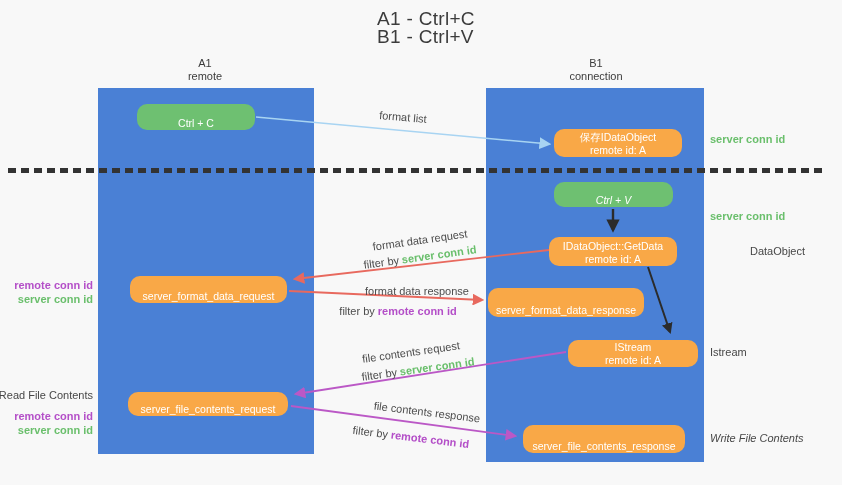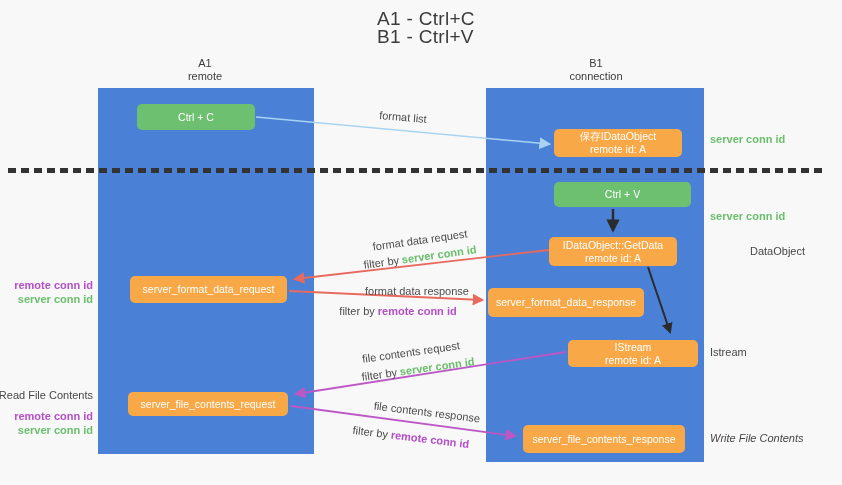--- a/index.html
+++ b/index.html
@@ -30,23 +30,23 @@
     position:absolute;background:#4a80d5;
   }
   .dotted{
     position:absolute;left:8px;top:168px;width:814px;height:5px;
     background:repeating-linear-gradient(90deg,#333 0 8px,transparent 8px 13px);
     z-index:3;
   }
   svg.arrows{position:absolute;left:0;top:0;z-index:4;pointer-events:none;}
   .node{
     position:absolute;z-index:5;
-    display:flex;flex-direction:column;align-items:center;justify-content:center;
+    display:flex;flex-direction:column;align-items:center;justify-content:flex-end;
     color:#fff;font-size:10.5px;line-height:13px;text-align:center;
-    border-radius:5px;
+    border-radius:10px;
   }
   .node.orange{background:#f9a847;}
   .node.green{background:#6ec071;}
   .flabel{
     position:absolute;z-index:6;white-space:nowrap;
     font-size:11px;color:#4c4c4c;
   }
   .flabel.center{transform:translate(-50%,-50%);}
   .flabel .green-id{color:#6abf6c;font-weight:bold;margin-left:3px;}
   .flabel .purple-id{color:#b44fc8;font-weight:bold;margin-left:3px;}
@@ -112,21 +112,21 @@
 
   <div class="node green" style="left:137px;top:104px;width:118px;height:26px;">
     <div>Ctrl + C</div>
   </div>
 
   <div class="node orange" style="left:554px;top:129px;width:128px;height:28px;">
     <div>保存IDataObject</div>
     <div>remote id: A</div>
   </div>
 
-  <div class="node green" style="left:554px;top:182px;width:137px;height:25px;">
+  <div class="node green" style="left:554px;top:182px;width:119px;height:25px;font-style:italic;">
     <div>Ctrl + V</div>
   </div>
 
   <div class="node orange" style="left:549px;top:237px;width:128px;height:29px;">
     <div>IDataObject::GetData</div>
     <div>remote id: A</div>
   </div>
 
   <div class="node orange" style="left:488px;top:288px;width:156px;height:29px;">
     <div>server_format_data_response</div>

